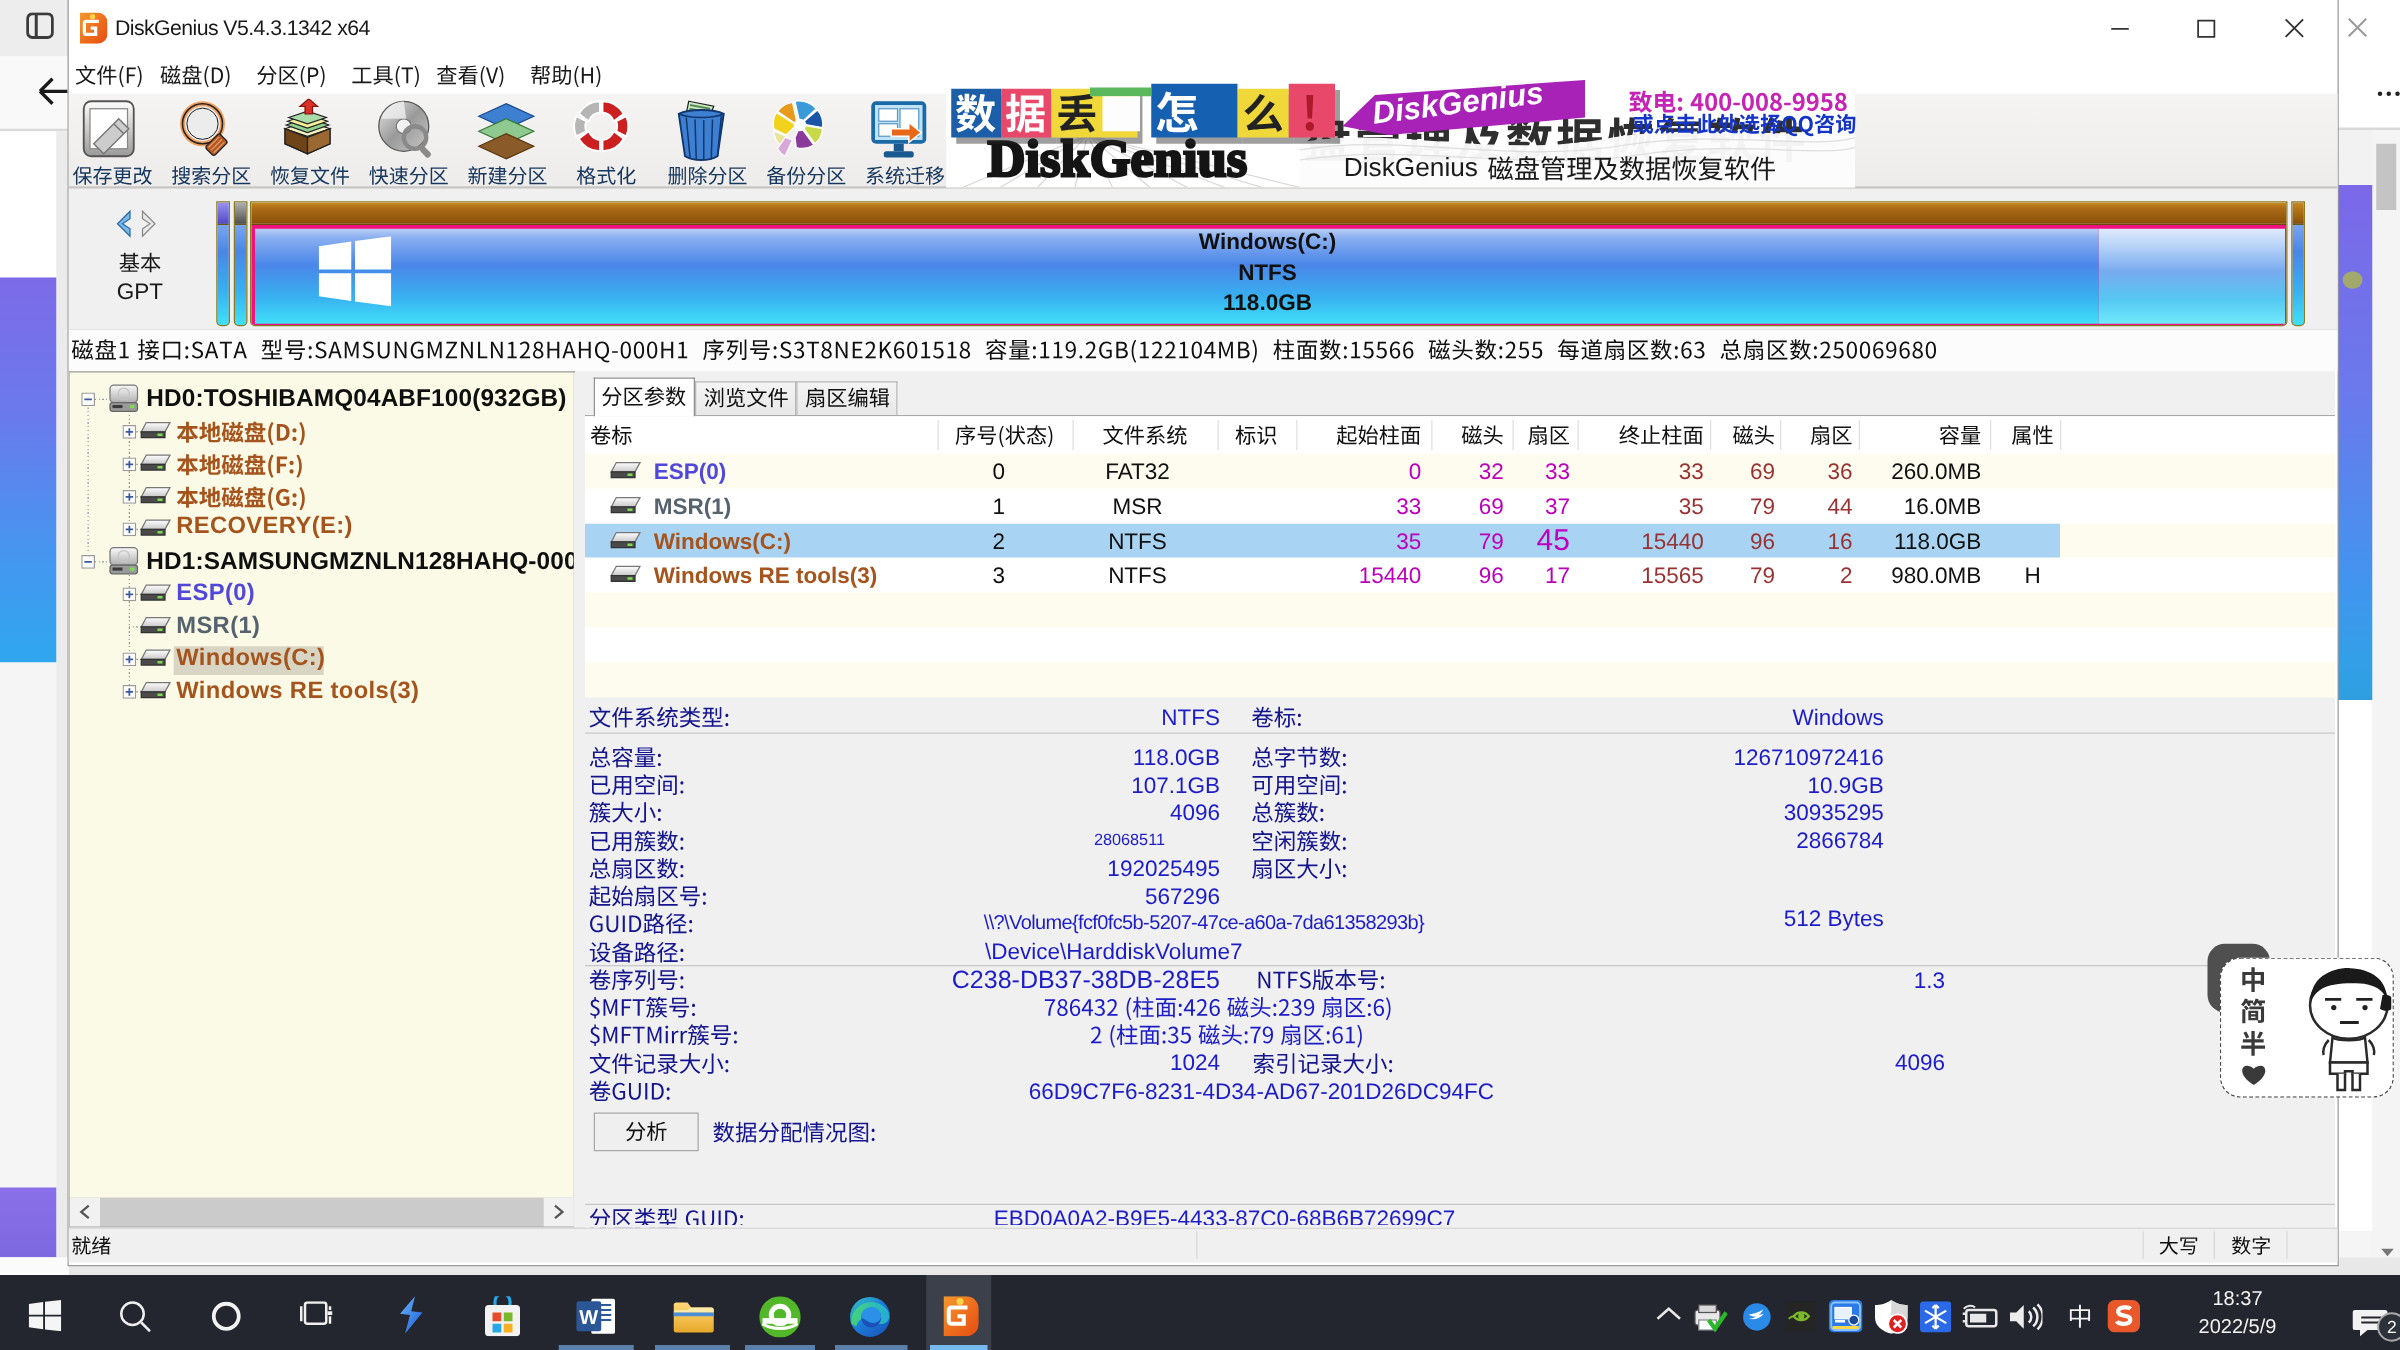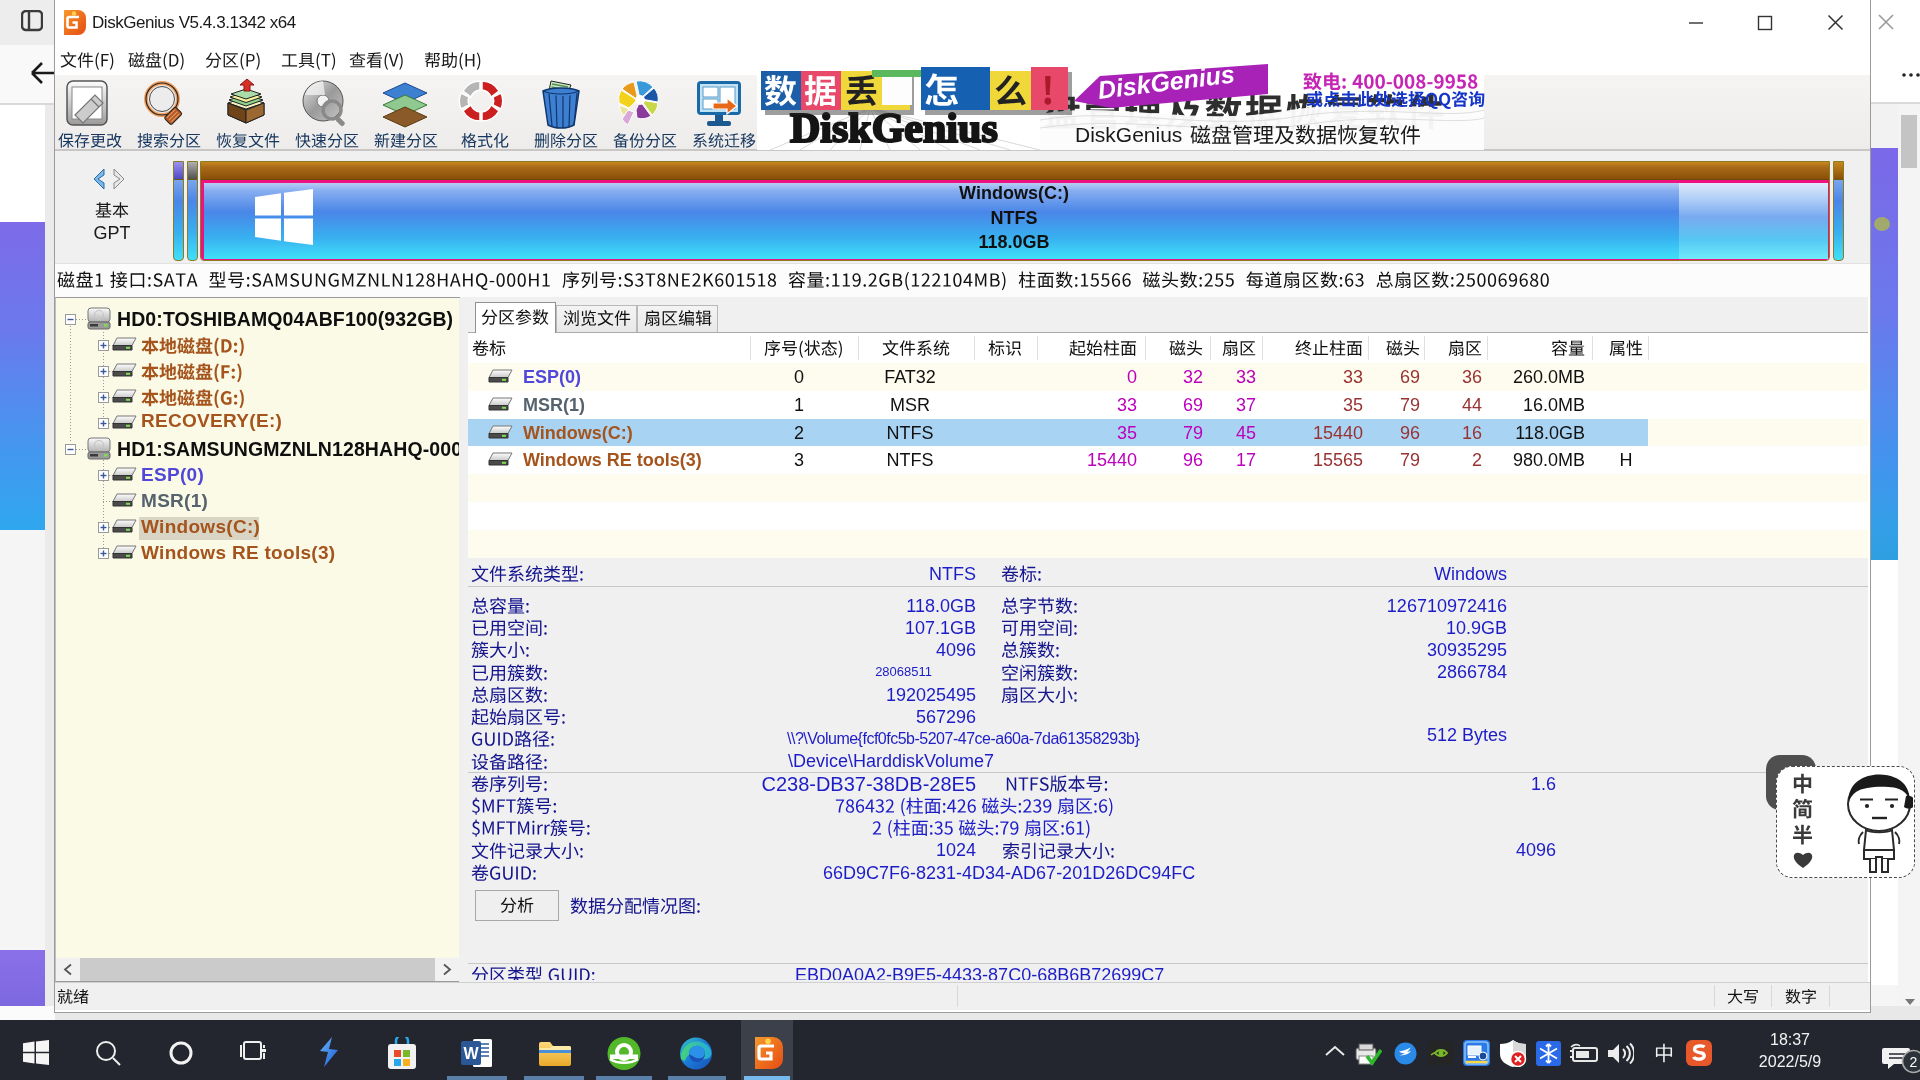--- a/index.html
+++ b/index.html
@@ -1165,21 +1165,21 @@
       </defs>
 <path d="M5 1 L24 1 L20 8.5 L1 8.5 z" fill="url(#pi1)" stroke="#777"></path>
 <path d="M1 8.5 L20 8.5 L20 13 L1 13 z" fill="#4a4a4a" stroke="#333"></path>
 <rect x="14" y="9.8" width="4" height="2" fill="#7ddc50"></rect>
     </svg>
 <div style="position:absolute;left:523.0px;top:421.5px;font-family:'Liberation Sans',sans-serif;font-size:18px;font-weight:700;color:#a4541c;line-height:22px;white-space:pre;">Windows(C:)</div>
 <div style="position:absolute;left:799.0px;transform:translateX(-50%);top:421.5px;font-family:'Liberation Sans',sans-serif;font-size:18px;font-weight:400;color:#111;line-height:22px;white-space:pre;">2</div>
 <div style="position:absolute;left:910.0px;transform:translateX(-50%);top:421.5px;font-family:'Liberation Sans',sans-serif;font-size:18px;font-weight:400;color:#111;line-height:22px;white-space:pre;">NTFS</div>
 <div style="position:absolute;right:783.0px;top:421.5px;font-family:'Liberation Sans',sans-serif;font-size:18px;font-weight:400;color:#bc00bc;line-height:22px;white-space:pre;">35</div>
 <div style="position:absolute;right:717.0px;top:421.5px;font-family:'Liberation Sans',sans-serif;font-size:18px;font-weight:400;color:#bc00bc;line-height:22px;white-space:pre;">79</div>
-<div style="position:absolute;right:664.0px;top:421.5px;font-family:'Liberation Sans',sans-serif;font-size:18px;font-weight:400;color:#bc00bc;line-height:22px;white-space:pre;">45</div>
+<div style="position:absolute;right:664.0px;top:421.5px;font-family:'Liberation Sans',sans-serif;font-size:24px;font-weight:400;color:#bc00bc;line-height:22px;white-space:pre;">45</div>
 <div style="position:absolute;right:557.0px;top:421.5px;font-family:'Liberation Sans',sans-serif;font-size:18px;font-weight:400;color:#993333;line-height:22px;white-space:pre;">15440</div>
 <div style="position:absolute;right:500.0px;top:421.5px;font-family:'Liberation Sans',sans-serif;font-size:18px;font-weight:400;color:#993333;line-height:22px;white-space:pre;">96</div>
 <div style="position:absolute;right:438.0px;top:421.5px;font-family:'Liberation Sans',sans-serif;font-size:18px;font-weight:400;color:#993333;line-height:22px;white-space:pre;">16</div>
 <div style="position:absolute;right:335.0px;top:421.5px;font-family:'Liberation Sans',sans-serif;font-size:18px;font-weight:400;color:#111;line-height:22px;white-space:pre;">118.0GB</div>
 <svg style="position:absolute;left:488.0px;top:452.3px;" width="25" height="16" viewBox="0 0 25 16">
       <defs>
         <linearGradient id="pi1" x1="0" y1="0" x2="0" y2="1">
           <stop offset="0" stop-color="#ffffff"></stop>
           <stop offset="1" stop-color="#c8c8c8"></stop>
         </linearGradient>
@@ -1367,21 +1367,21 @@
         <use href="#g94"></use>
         <use href="#g13" x="723"></use>
         <use href="#g3" x="1322"></use>
         <use href="#g88" x="1874"></use>
         <use href="#g163" x="2470"></use>
         <use href="#g83" x="3470"></use>
         <use href="#g91" x="4470"></use>
         <use href="#g87" x="5470"></use>
       </g>
     </svg>
-<div style="position:absolute;right:364.0px;top:772.5px;font-family:'Liberation Sans',sans-serif;font-size:18px;font-weight:400;color:#1d1dc8;line-height:22px;white-space:pre;">1.6</div>
+<div style="position:absolute;right:364.0px;top:772.5px;font-family:'Liberation Sans',sans-serif;font-size:18px;font-weight:400;color:#1d1dc8;line-height:22px;white-space:pre;">1.3</div>
 <svg style="position:absolute;left:471.0px;top:794.0px;" width="88.3" height="23.4">
       <g fill="#15158e" transform="translate(0,18.6) scale(0.018000,-0.018000)">
         <use href="#g164"></use>
         <use href="#g92" x="555"></use>
         <use href="#g3" x="1367"></use>
         <use href="#g13" x="1919"></use>
         <use href="#g152" x="2518"></use>
         <use href="#g91" x="3518"></use>
         <use href="#g87" x="4518"></use>
       </g>

